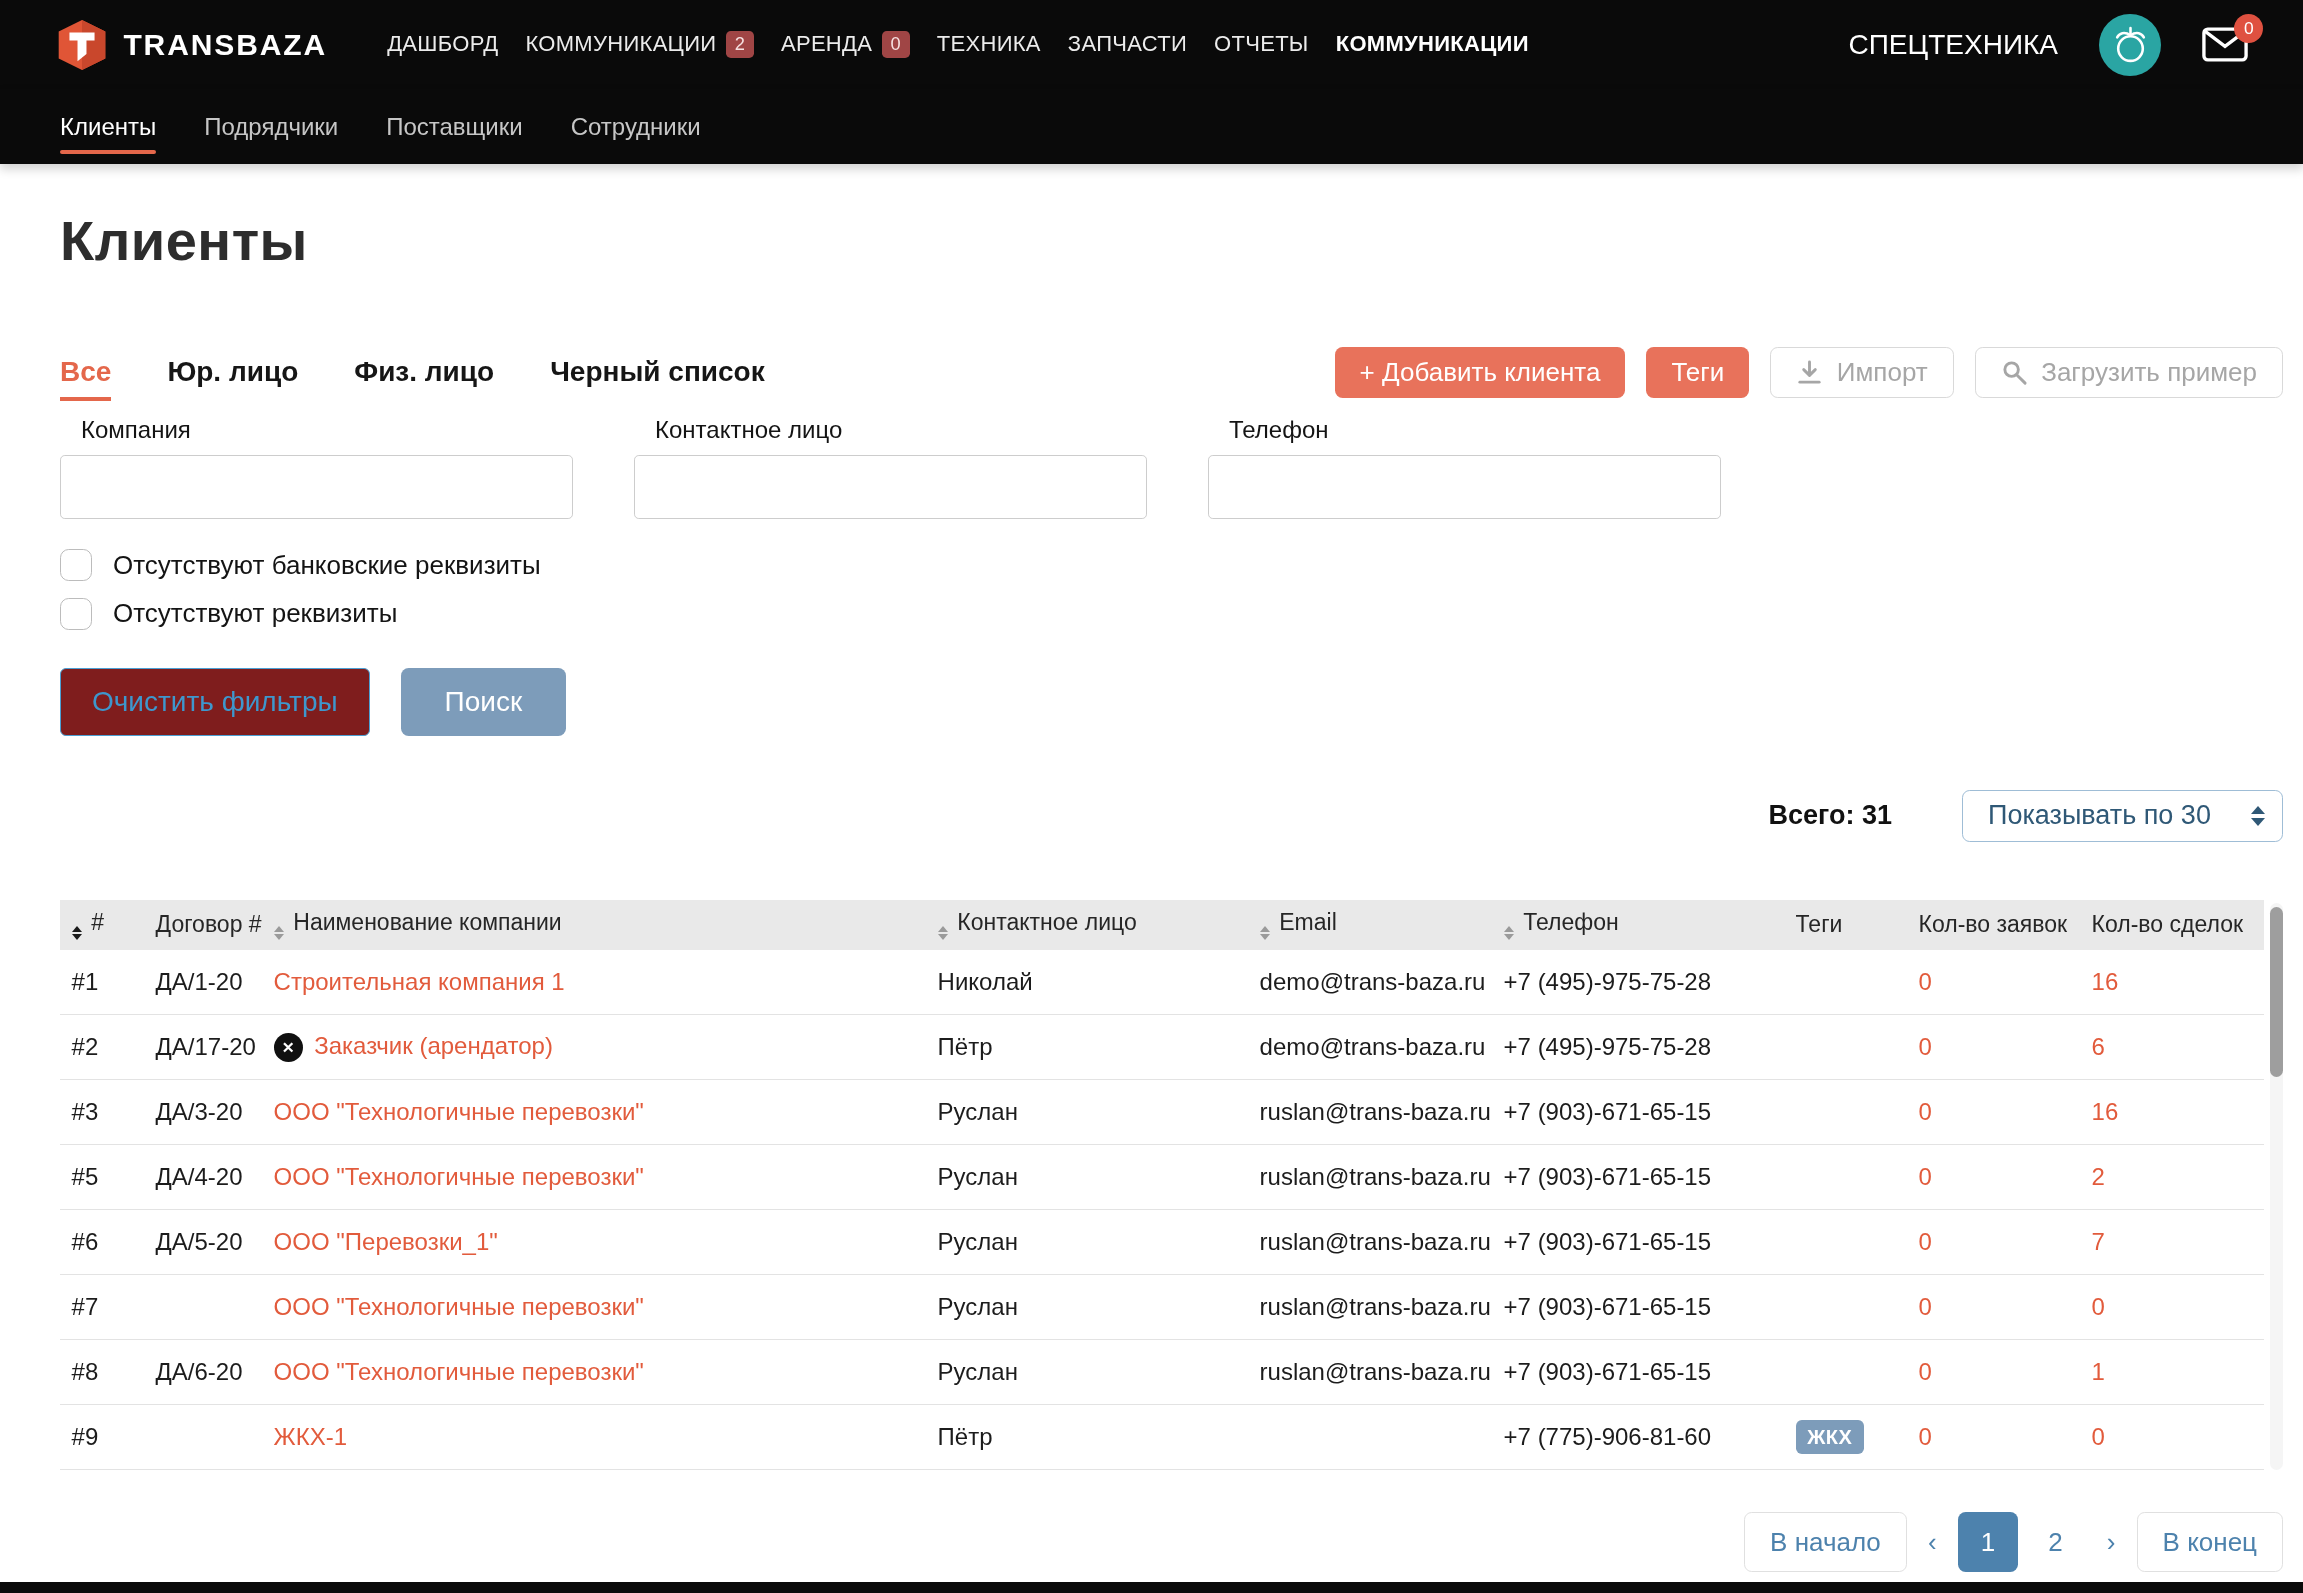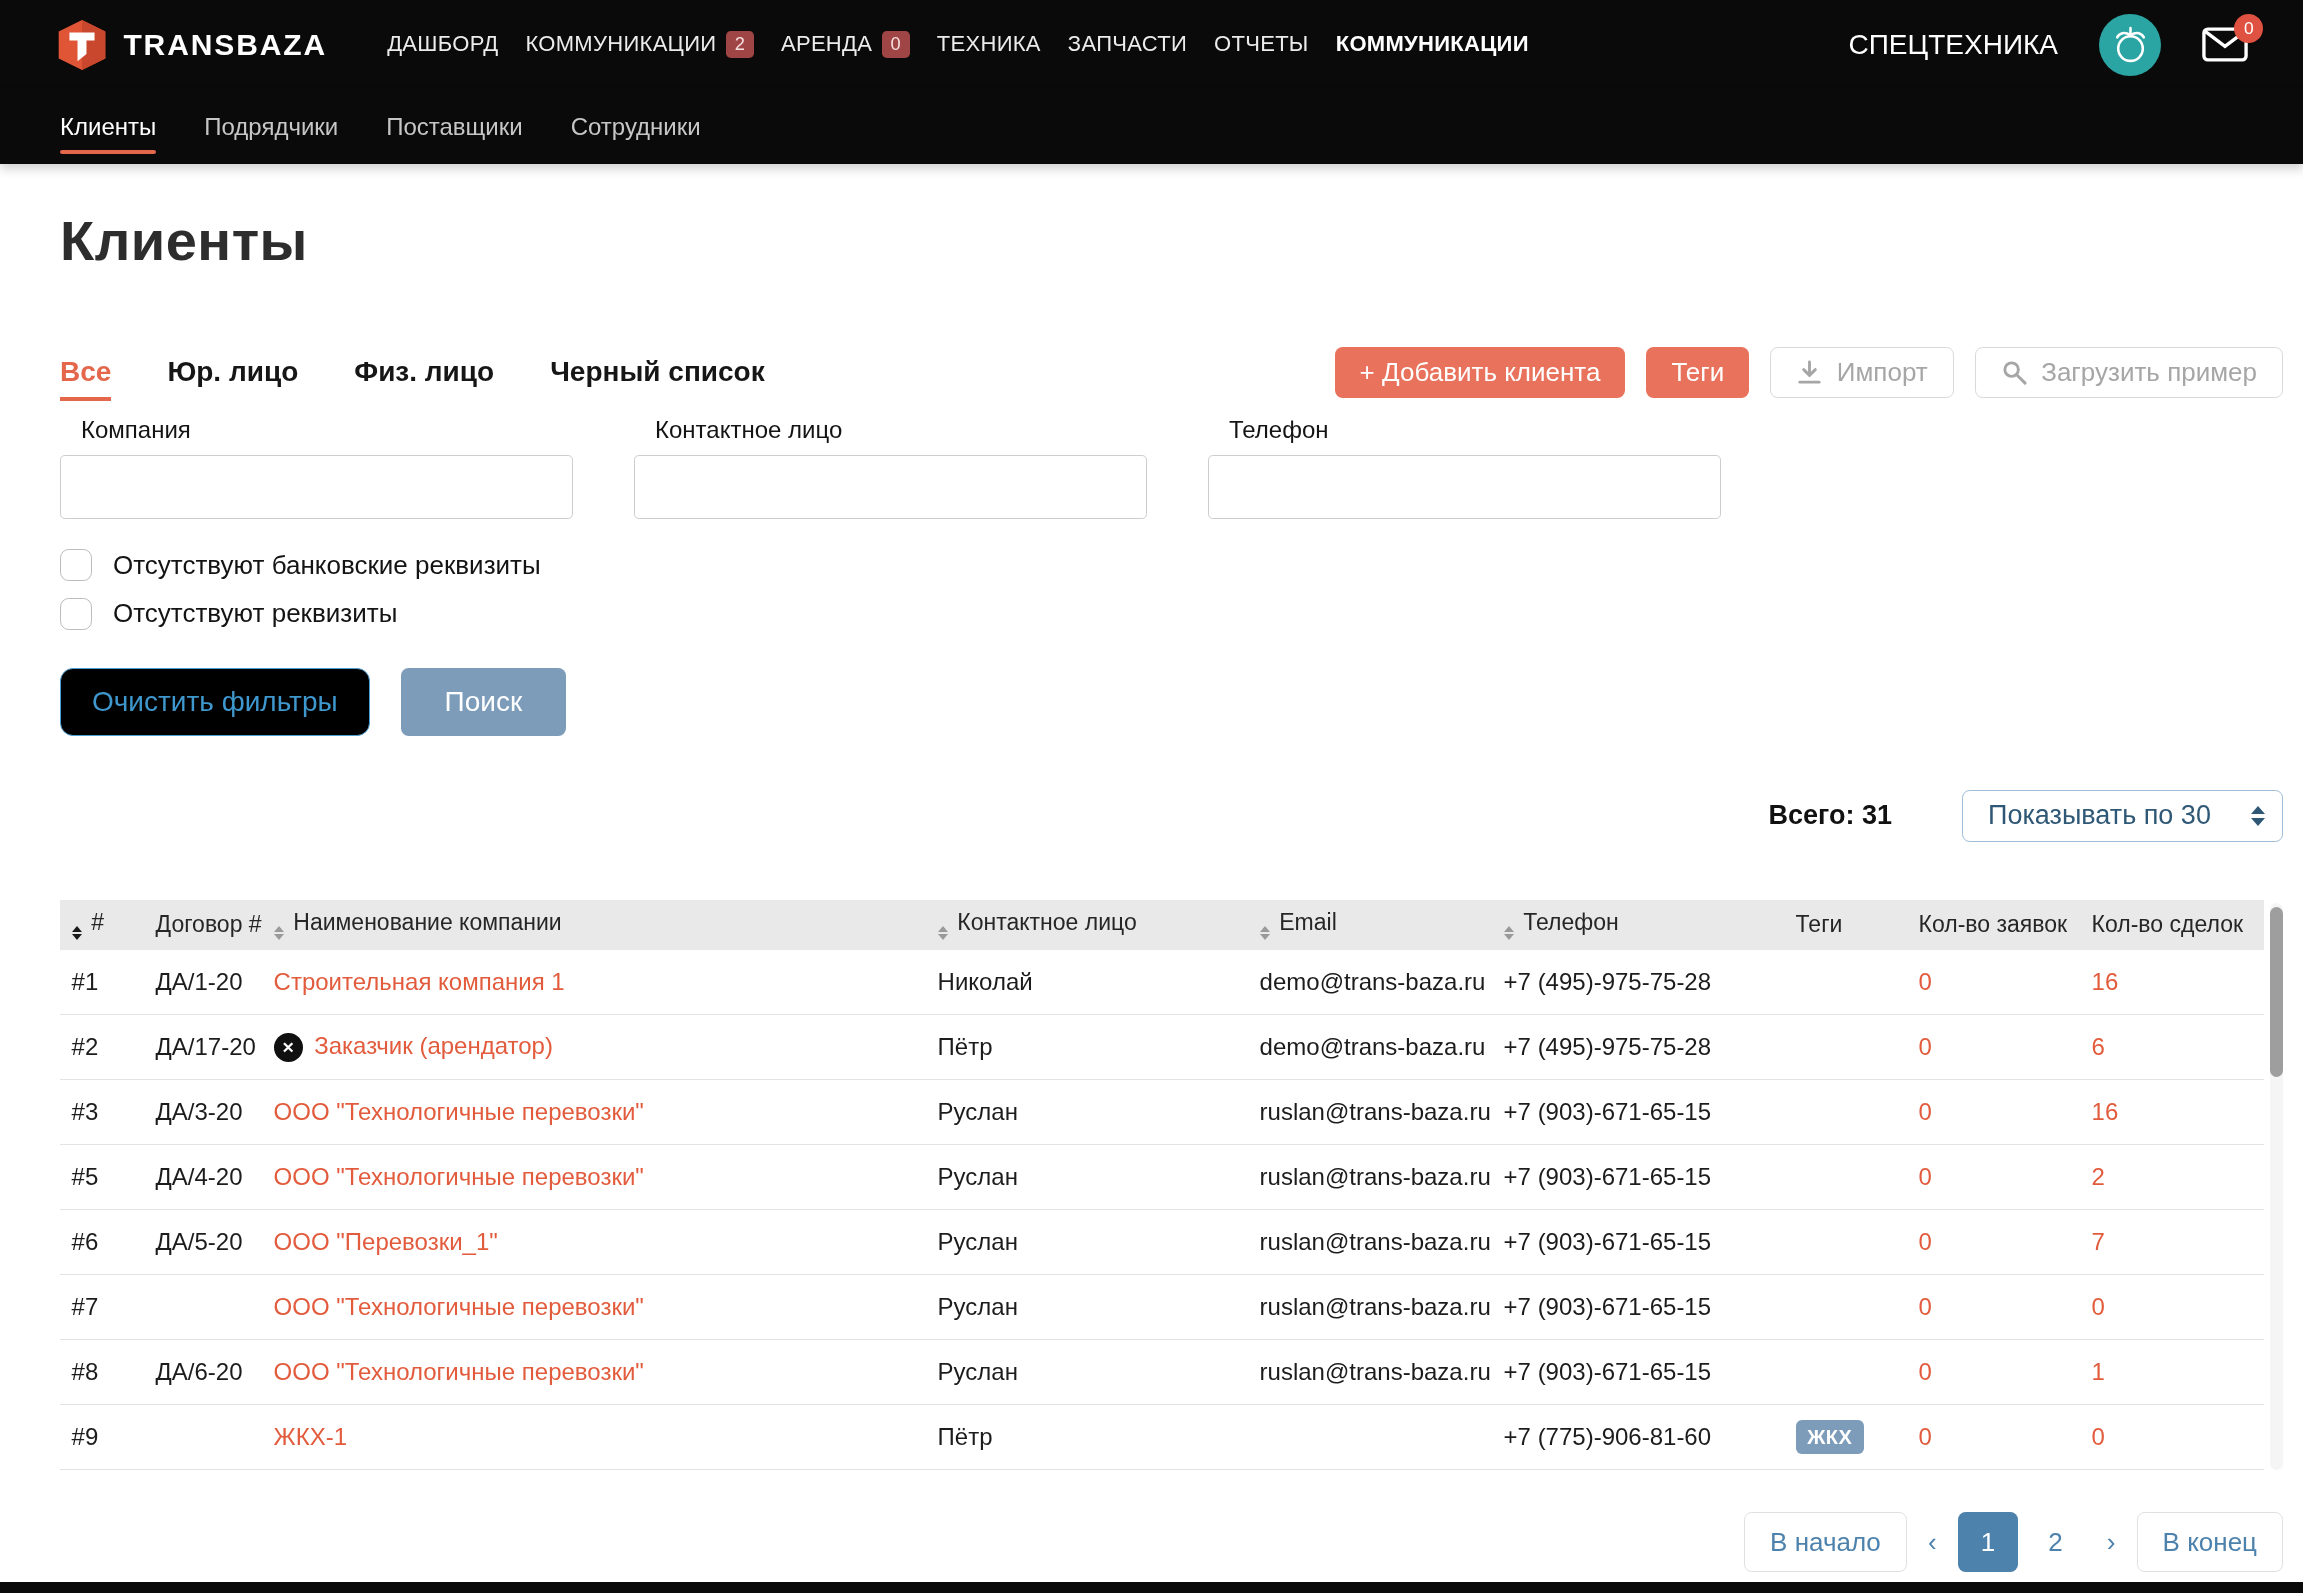--- a/index.html
+++ b/index.html
@@ -48,21 +48,21 @@
   .filter-fields { display: flex; gap: 61px; margin-top: 12.6px; }
   .field label { display: block; font-size: 24px; color: #141414; margin: 0 0 11.6px 21px; }
   .field input { width: 513px; height: 64px; border: 1px solid #cdcdcd; border-radius: 4.8px; font-size: 25px; padding: 0 17.4px; font-family: inherit; color: #222; outline: none; background: #fff; }
 
   .checkboxes { margin-top: 30px; display: flex; flex-direction: column; gap: 16.4px; }
   .checkbox-row { display: flex; align-items: center; gap: 21px; cursor: pointer; }
   .checkbox { width: 32px; height: 32px; border: 1.9px solid #bcbcbc; border-radius: 8.7px; background: #fff; flex: none; }
   .checkbox-label { font-size: 26px; color: #141414; }
 
   .filter-actions { display: flex; gap: 31px; margin-top: 38px; }
-  .btn-clear { height: 68px; padding: 0 31px; background: #000000; border: 1.9px solid #4b9fd3; color: #3e97cd; font-size: 28px; border-radius: 13px; font-family: inherit; cursor: pointer; }
+  .btn-clear { height: 68px; padding: 0 31px; background: #7f1d1d; border: 1.9px solid #4b9fd3; color: #3e97cd; font-size: 28px; border-radius: 6px; font-family: inherit; cursor: pointer; }
   .btn-search { height: 68px; padding: 0 44px; background: #7d9cba; border: none; color: #fff; font-size: 28px; border-radius: 7.7px; font-family: inherit; cursor: pointer; }
 
   .summary-row { display: flex; align-items: center; justify-content: flex-end; margin-top: 54px; gap: 70px; }
   .total { font-size: 27px; font-weight: 700; color: #111; }
   .page-size { width: 321px; height: 52px; border: 1.9px solid #9fbdd6; border-radius: 7.7px; display: flex; align-items: center; justify-content: space-between; padding: 0 17.4px 0 25px; cursor: pointer; color: #2f5876; font-size: 27px; background: #fff; }
   .updown { display: inline-flex; flex-direction: column; gap: 3.9px; }
   .updown i { width: 0; height: 0; border-left: 7.7px solid transparent; border-right: 7.7px solid transparent; display: block; }
   .updown .tri-up { border-bottom: 8.7px solid #2f5876; }
   .updown .tri-down { border-top: 8.7px solid #2f5876; }
 

